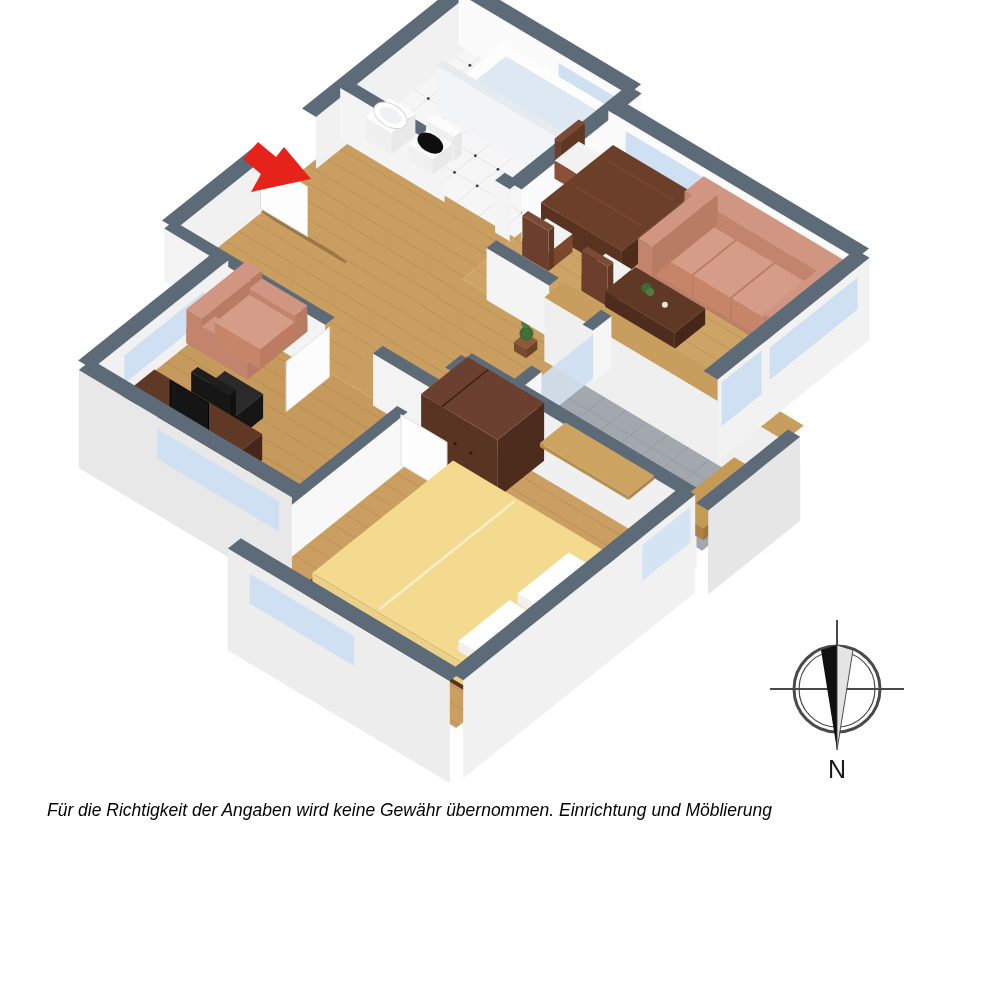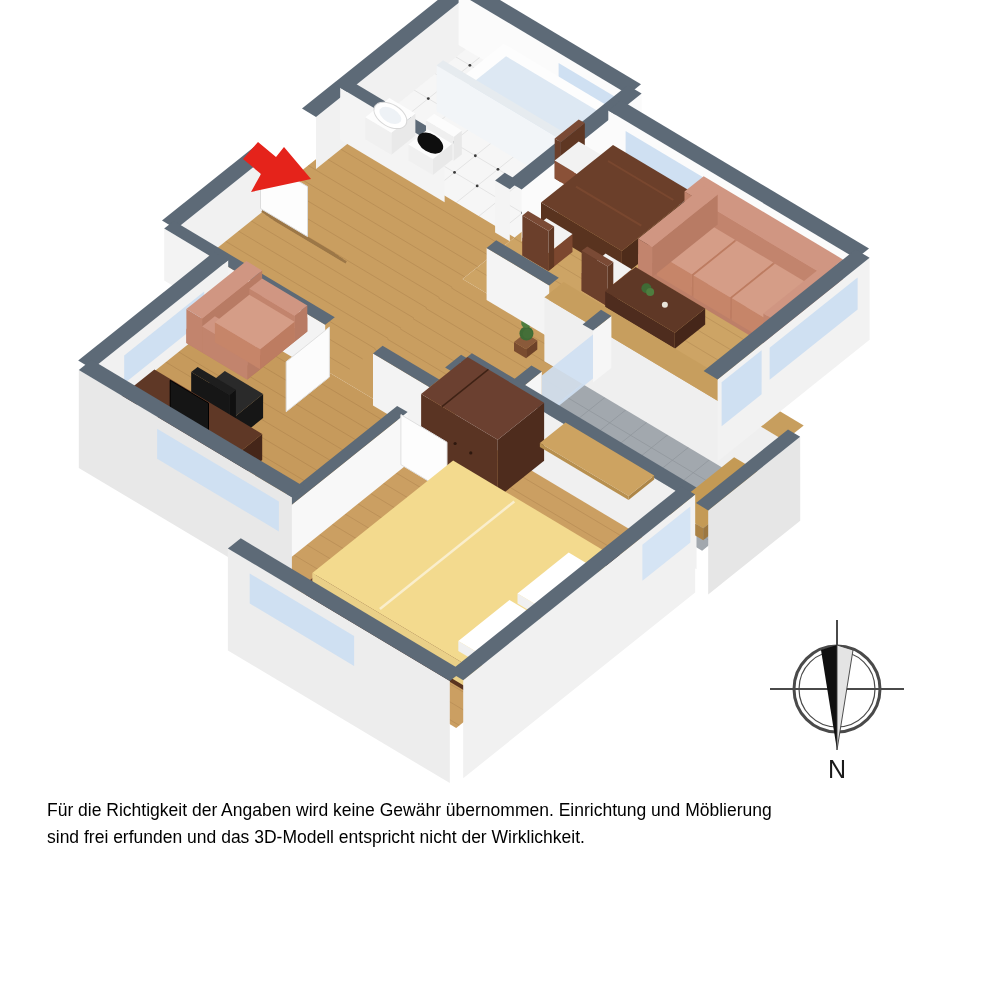--- a/index.html
+++ b/index.html
@@ -1,20 +1,20 @@
 <!DOCTYPE html>
 <html><head>
 <meta charset="utf-8">
 <style>
   html,body{margin:0;padding:0;background:#fff;}
   .page{position:relative;width:1000px;height:1000px;background:#fff;overflow:hidden;
         font-family:"Liberation Sans",sans-serif;}
   .page svg{position:absolute;left:0;top:0;}
   .disclaimer{position:absolute;left:47px;top:797px;width:880px;color:#000;
-              font-size:17.5px;line-height:27px;letter-spacing:0;}
+              font-size:17.5px;line-height:27px;letter-spacing:0;font-style:italic;}
   .compass-label{font-family:"Liberation Sans",sans-serif;font-weight:500;fill:#1a1a1a;}
 </style>
 </head>
 <body>
 
 <div class="page">
 
   <svg id="plan-svg" width="1000" height="1000" viewBox="0 0 1000 1000">
 
     <g id="plan-root">
@@ -401,16 +401,15 @@
       <circle cx="837" cy="689" r="43" fill="none" stroke="#4a4a4a" stroke-width="3"></circle>
       <circle cx="837" cy="689" r="38" fill="none" stroke="#4a4a4a" stroke-width="1.2"></circle>
       <polygon points="821,650 837,645 837,750" fill="#101010"></polygon>
       <polygon points="837,645 853,650 837,750" fill="#e4e4e4" stroke="#3c3c3c" stroke-width="0.9"></polygon>
       <text x="837" y="778" text-anchor="middle" font-size="25" class="compass-label">N</text>
     </g>
   </svg>
 
   <div class="disclaimer">
     <div>Für die Richtigkeit der Angaben wird keine Gewähr übernommen. Einrichtung und Möblierung</div>
-    <div>sind frei erfunden und das 3D-Modell entspricht nicht der Wirklichkeit.</div>
   </div>
 
 </div>
 
 </body></html>

